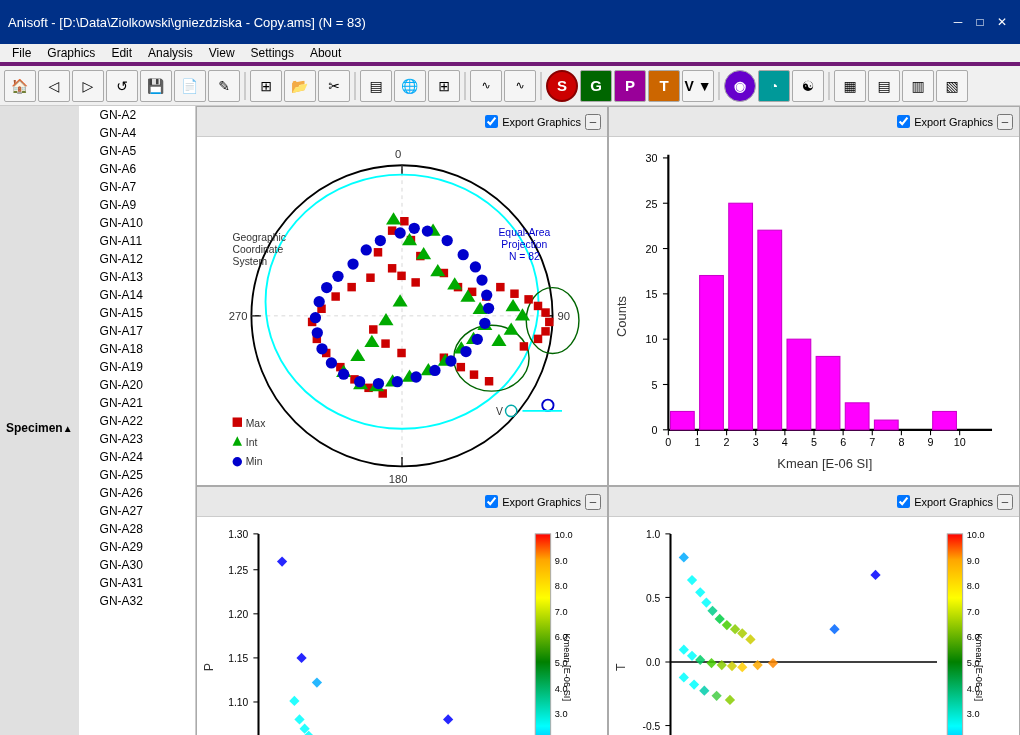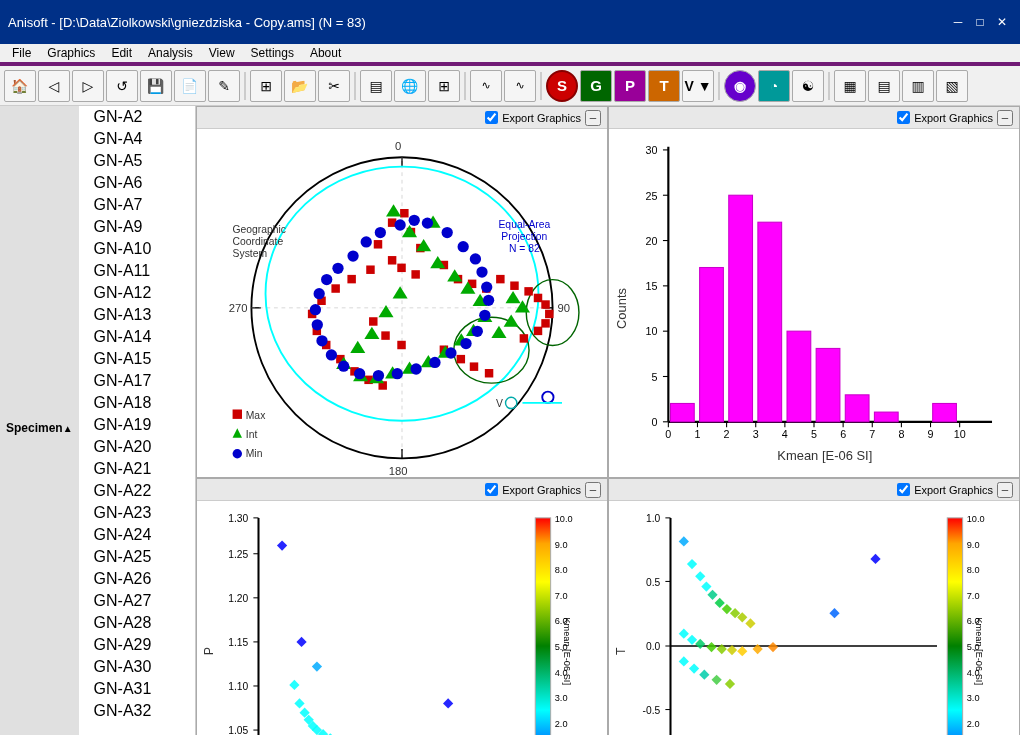--- a/index.html
+++ b/index.html
@@ -84,44 +84,44 @@
       border-bottom: 1px solid #aaa;
       display: flex;
       justify-content: space-between;
       align-items: center;
     }
     #sidebar-list {
       overflow-y: auto;
       flex: 1;
     }
     .sidebar-item {
-      padding: 2px 15px;
+      padding: 2px 21px;
       cursor: pointer;
-      font-size: 16px;
+      font-size: 12px;
     }
 
     
     #content {
       flex: 1;
       display: grid;
       grid-template-columns: 1fr 1fr;
       grid-template-rows: 1fr 1fr;
       gap: 0;
     }
 
     
     .panel {
       border: 1px solid #aaa;
       display: flex;
       flex-direction: column;
       background: white;
       position: relative;
     }
     .panel-header {
-      height: 22px;
+      height: 30px;
       background: #e8e8e8;
       border-bottom: 1px solid #ccc;
       display: flex;
       align-items: center;
       justify-content: flex-end;
       padding: 0 6px;
       font-size: 11px;
       gap: 4px;
     }
     .panel-header input[type=checkbox] { margin: 0; }

